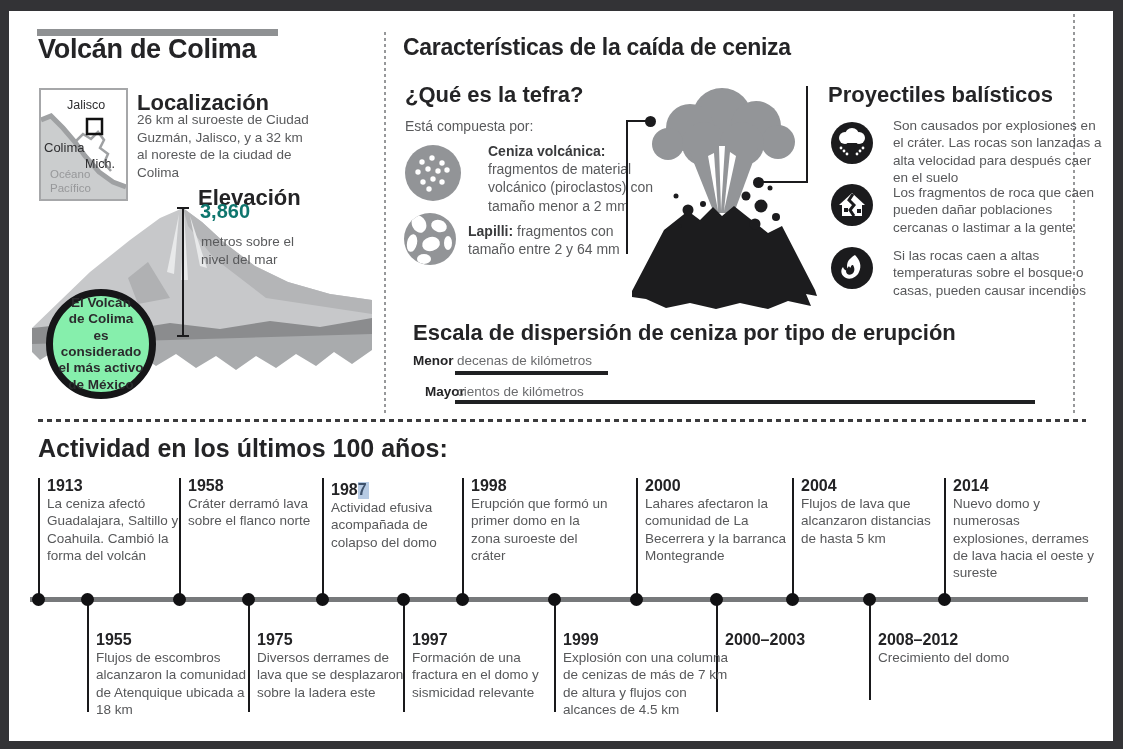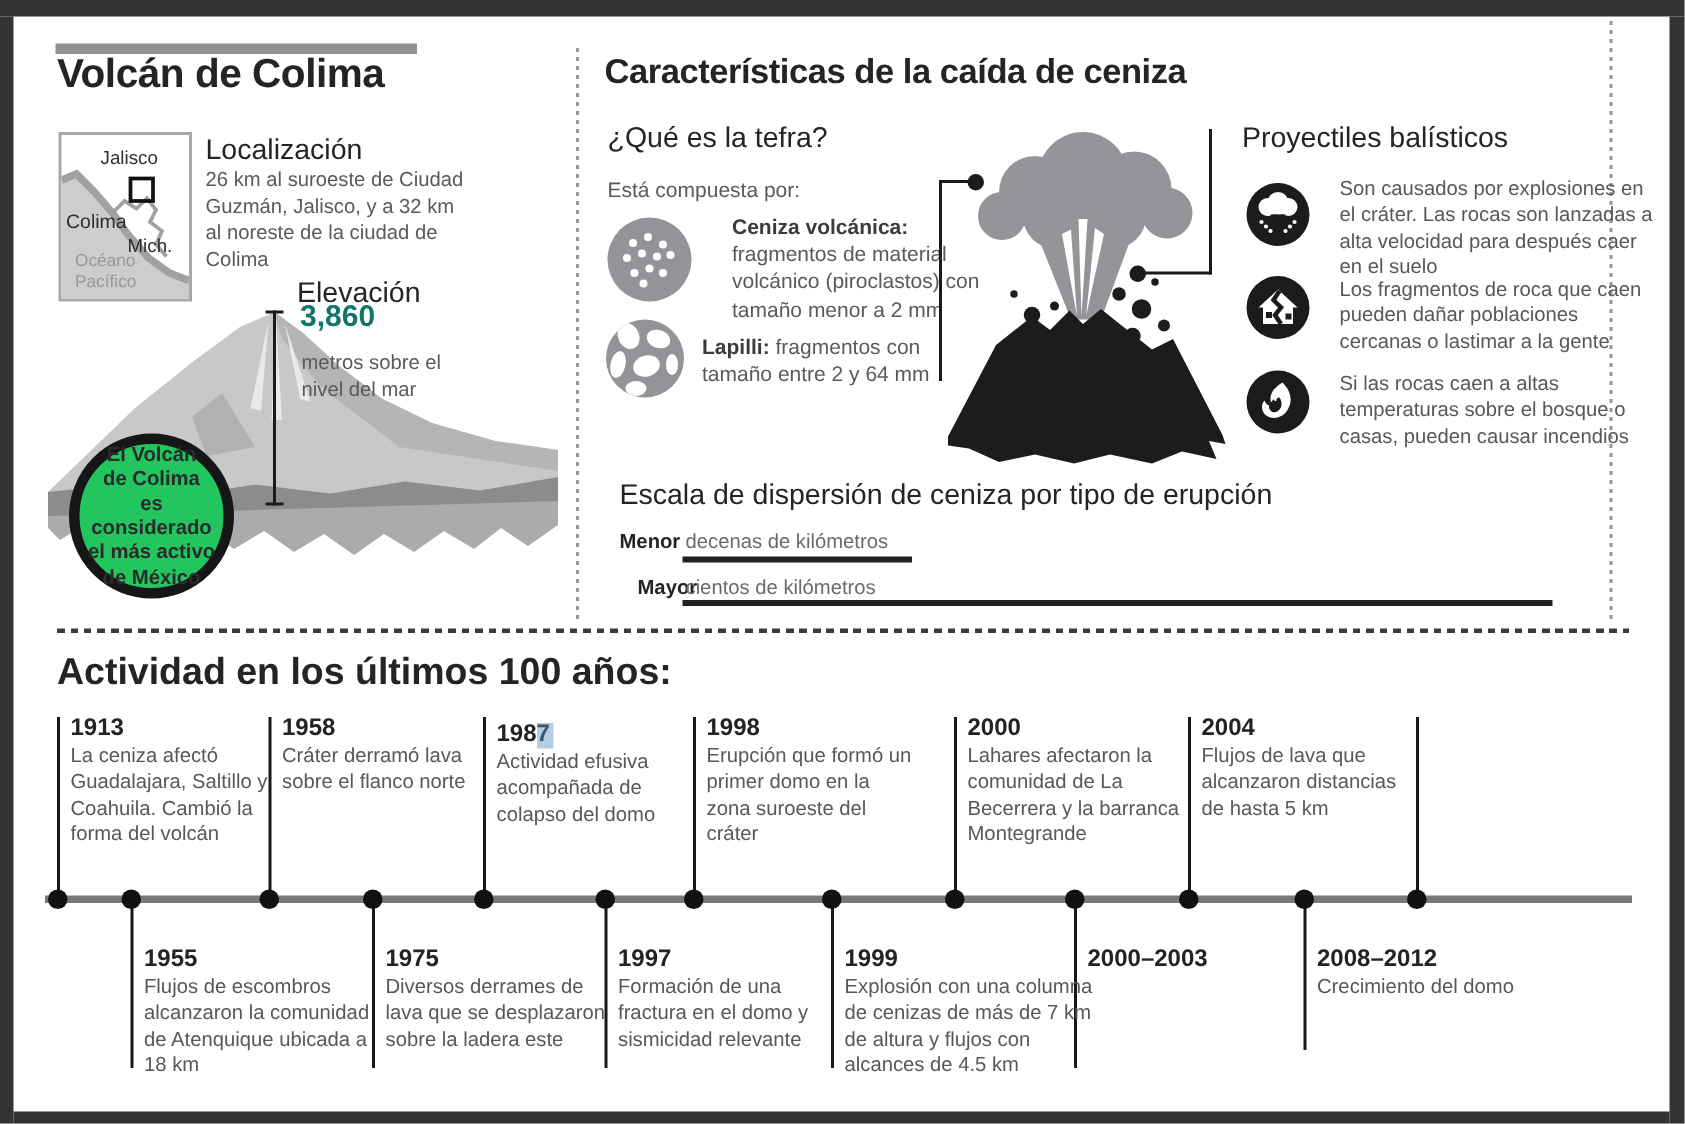--- a/index.html
+++ b/index.html
@@ -4,36 +4,36 @@
 <style>
   html,body{margin:0;padding:0;background:#555;}
   .screen{position:relative;width:1123px;height:749px;background:#fff;overflow:hidden;
           font-family:"Liberation Sans","DejaVu Sans",sans-serif;}
   .abs{position:absolute;}
   
   .frame{position:absolute;background:#333336;}
   
   .title-xl{font-size:27px;font-weight:bold;color:#242426;letter-spacing:-0.3px;}
   .title-lg{font-size:23px;font-weight:bold;color:#242426;letter-spacing:-0.3px;}
-  .h2{font-size:19px;font-weight:normal;color:#242426;}
+  .h2{font-size:22px;font-weight:bold;color:#242426;}
   .body-txt{font-size:13.5px;line-height:1.3;color:#595a5c;}
   .term{font-weight:bold;color:#3a3b3d;}
   .year{font-size:16px;font-weight:bold;color:#232325;}
   .year-sel{position:relative;display:inline-block;}
   .year-sel::after{content:'';position:absolute;top:1px;right:-2px;width:11px;height:17px;
                    background:rgba(96,140,196,0.45);}
   
   .vdots{width:2px;background:repeating-linear-gradient(180deg,#97989a 0 3px,transparent 3px 6px);}
   .hdash{height:3px;background:repeating-linear-gradient(90deg,#3b3b3d 0 5px,transparent 5px 9px);}
   
   .measure{width:2px;background:#1b1b1d;}
   .measure::before,.measure::after{content:'';position:absolute;left:-5px;width:12px;height:2px;background:#1b1b1d;}
   .measure::before{top:0;} .measure::after{bottom:0;}
   
-  .badge{border:7px solid #161618;border-radius:50%;background:#22c55e;display:flex;align-items:center;
+  .badge{border:7px solid #161618;border-radius:50%;background:#86efac;display:flex;align-items:center;
          justify-content:center;text-align:center;font-size:13.5px;font-weight:bold;color:#2b2b2d;
          line-height:1.22;white-space:pre-line;}
   
   .cline{background:#1b1b1d;}
   .cdot{background:#1b1b1d;border-radius:50%;}
   
   .mapbox{border:2px solid #a6a7a9;background:#fff;}
   .map-label{position:absolute;font-size:12.5px;color:#2e2e30;}
   .map-label-gray{position:absolute;font-size:11.5px;color:#97989a;line-height:1.2;}
   
@@ -296,20 +296,24 @@
     <div class="tl-text">Erupción que formó un primer domo en la zona suroeste del cráter</div>
   </div>
   <div class="abs" style="left:645px;top:477px;width:152px;">
     <div class="year">2000</div>
     <div class="tl-text">Lahares afectaron la comunidad de La Becerrera y la barranca Montegrande</div>
   </div>
   <div class="abs" style="left:801px;top:477px;width:136px;">
     <div class="year">2004</div>
     <div class="tl-text">Flujos de lava que alcanzaron distancias de hasta 5 km</div>
   </div>
+  <div class="abs" style="left:953px;top:477px;width:142px;">
+    <div class="year">2014</div>
+    <div class="tl-text">Nuevo domo y numerosas explosiones, derrames de lava hacia el oeste y sureste</div>
+  </div>
 
   <div class="abs" style="left:96px;top:631px;width:152px;">
     <div class="year">1955</div>
     <div class="tl-text">Flujos de escombros alcanzaron la comunidad de Atenquique ubicada a 18 km</div>
   </div>
   <div class="abs" style="left:257px;top:631px;width:150px;">
     <div class="year">1975</div>
     <div class="tl-text">Diversos derrames de lava que se desplazaron sobre la ladera este</div>
   </div>
   <div class="abs" style="left:412px;top:631px;width:152px;">

